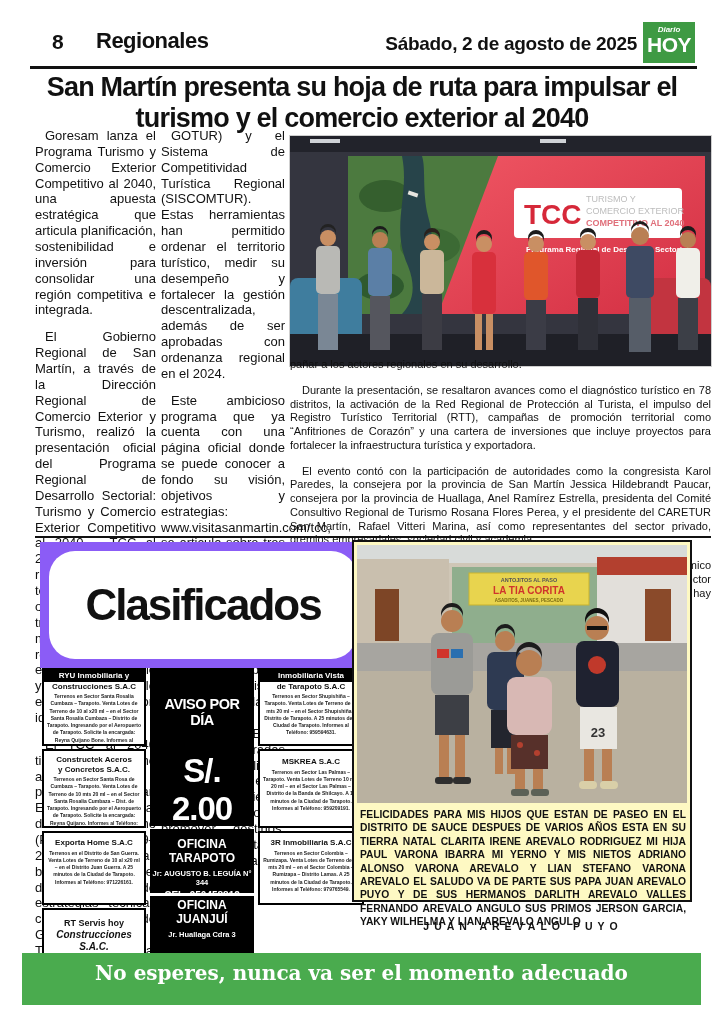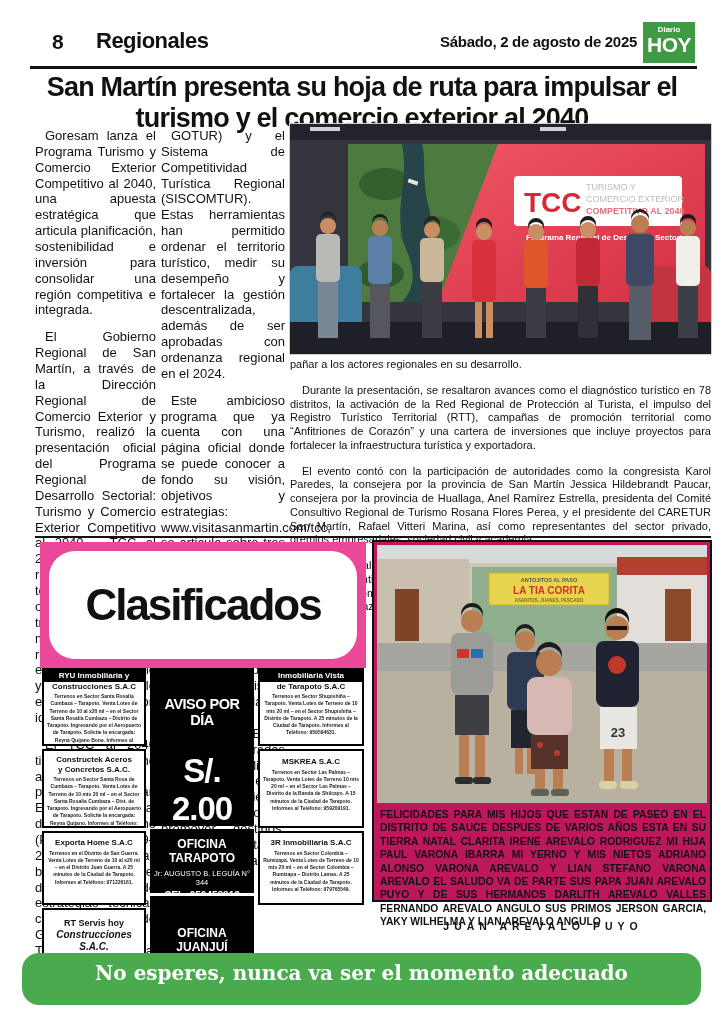--- a/index.html
+++ b/index.html
@@ -1,69 +1,69 @@
 <!DOCTYPE html>
 <html><head>
 <meta charset="utf-8">
 <style>
   html,body{margin:0;padding:0;background:#ffffff;}
   .page{position:relative;width:723px;height:1024px;background:#fff;overflow:hidden;
         font-family:"Liberation Sans",sans-serif;color:#111;}
   
   .hdr-num{position:absolute;left:52px;top:30px;font-size:21px;font-weight:bold;}
   .hdr-sec{position:absolute;left:96px;top:28px;font-size:22px;font-weight:bold;letter-spacing:-.5px;}
-  .hdr-date{position:absolute;right:86px;top:33px;font-size:15px;font-weight:bold;letter-spacing:-.3px;}
+  .hdr-date{position:absolute;right:86px;top:33px;font-size:19px;font-weight:bold;letter-spacing:-.3px;}
   .hdr-logo{position:absolute;right:28px;top:22px;width:52px;height:41px;background:#3e9a43;
             color:#fff;text-align:center;line-height:1;}
-  .hdr-logo .t{display:block;font-size:8px;font-weight:bold;padding-top:4px;}
+  .hdr-logo .t{display:block;font-size:8px;font-weight:bold;padding-top:4px;font-style:italic;}
   .hdr-logo .m{display:block;font-size:21px;font-weight:bold;letter-spacing:-.5px;}
   .hdr-rule{position:absolute;left:30px;right:26px;top:66px;border-top:3px solid #111;}
   
   .headline{position:absolute;left:34px;top:72px;width:656px;text-align:center;
             font-size:27px;font-weight:bold;letter-spacing:-.8px;line-height:1.13;}
   
   .colA{position:absolute;left:35px;top:128px;width:121px;}
   .colB{position:absolute;left:161px;top:128px;width:124px;}
   .colA p,.colB p{margin:0 0 11px 0;font-size:13px;line-height:1.22;text-align:justify;text-indent:10px;}
   
-  .event-photo{position:absolute;left:290px;top:124px;width:421px;height:230px;background:#15803d;
+  .event-photo{position:absolute;left:290px;top:136px;width:421px;height:230px;background:#15803d;
                outline:1px solid #cfcfcf;}
   
   .wide{position:absolute;left:290px;top:358px;width:421px;}
   .wide p{margin:0 0 12px 0;font-size:11px;line-height:1.25;text-align:justify;text-indent:12px;}
   .wide p.cont{text-indent:0;}
   .art-rule{position:absolute;left:35px;right:12px;top:536px;border-top:2px solid #111;}
   
-  .cl-head{position:absolute;left:40px;top:542px;width:326px;height:126px;background:#ec4899;}
+  .cl-head{position:absolute;left:40px;top:542px;width:326px;height:126px;background:#8b5cf6;}
   .cl-head .inner{position:absolute;left:9px;top:9px;right:9px;bottom:9px;background:#fff;border-radius:26px;
                   display:flex;align-items:center;justify-content:center;}
   .cl-head .word{font-size:44px;font-weight:bold;letter-spacing:-2px;}
   .ad{position:absolute;background:#fff;border:2px solid #000;box-sizing:border-box;overflow:hidden;text-align:center;}
   .ad .t1,.ad .t2{display:block;font-size:8px;font-weight:bold;line-height:1.2;}
   .ad .t1.inv{background:#000;color:#fff;padding:1px 0;}
   .ad .body{display:block;font-size:5px;line-height:1.45;padding:2px 3px;color:#222;font-weight:bold;}
   .ad.anuncie{display:flex;align-items:center;justify-content:center;}
   .ad.anuncie .big{font-size:24px;font-weight:bold;letter-spacing:-.5px;}
   .blk{position:absolute;background:#000;color:#fff;text-align:center;box-sizing:border-box;border:2px solid #000;}
   .blk .avt{display:block;font-size:14.5px;font-weight:bold;margin-top:26px;letter-spacing:-.5px;}
   .blk .avp{display:block;font-size:33px;font-weight:bold;margin-top:24px;letter-spacing:-1px;}
   .blk .ot{display:block;font-size:12px;font-weight:bold;margin-top:6px;}
-  .blk .ol1{display:block;font-size:7.5px;font-weight:normal;margin-top:4px;}
+  .blk .ol1{display:block;font-size:7.5px;font-weight:bold;margin-top:4px;}
   .blk .ol2{display:block;font-size:10px;font-weight:bold;margin-top:3px;}
   
-  .greet{position:absolute;left:372px;top:540px;width:340px;height:362px;border:2px solid #111;
-         box-sizing:border-box;background:#be185d;}
+  .greet{position:absolute;left:352px;top:540px;width:340px;height:362px;border:2px solid #111;
+         box-sizing:border-box;background:#fef9c3;}
   .family-photo{position:absolute;left:3px;top:3px;width:330px;height:258px;background:#cfd3d4;}
   .greet-text{position:absolute;left:6px;top:266px;width:326px;font-size:10.3px;font-weight:bold;
               line-height:1.3;text-align:justify;}
   .greet-sig{position:absolute;left:6px;top:378px;width:326px;text-align:center;font-size:10.5px;
              font-weight:bold;letter-spacing:5px;}
   
   .footer{position:absolute;left:22px;top:953px;width:679px;height:52px;background:#4aab4e;
-          display:flex;align-items:flex-start;justify-content:center;border-radius:17px;}
+          display:flex;align-items:flex-start;justify-content:center;}
   .footer .txt{font-family:"DejaVu Serif",serif;color:#fff;font-weight:bold;font-size:20px;margin-top:8px;}
 </style>
 </head>
 <body>
 
 <div class="page">
 
   <div class="hdr-num">8</div>
   <div class="hdr-sec">Regionales</div>
   <div class="hdr-date">Sábado, 2 de agosto de 2025</div>
@@ -209,21 +209,21 @@
   <div class="blk" style="left:150px;top:668px;width:104px;height:158px;">
     <span class="avt">AVISO POR DÍA</span>
     <span class="avp">S/. 2.00</span>
   </div>
   <div class="blk" style="left:150px;top:829px;width:104px;height:64px;">
     <span class="ot">OFICINA TARAPOTO</span>
     <span class="ol1">Jr: AUGUSTO B. LEGUÍA N° 344</span>
     <span class="ol2">CEL. 950458812</span>
   </div>
   <div class="blk" style="left:150px;top:896px;width:104px;height:59px;">
-    <span class="ot" style="margin-top:28px;">OFICINA JUANJUÍ</span>
+    <span class="ot" style="margin-top:0;">OFICINA JUANJUÍ</span>
     <span class="ol1">Jr. Huallaga Cdra 3</span>
   </div>
 
   <div class="ad" style="left:258px;top:668px;width:106px;height:78px;">
     <span class="t1 inv">Inmobiliaria Vista</span>
     <span class="t2">de Tarapoto S.A.C</span>
     <span class="body">Terrenos en Sector Shupishiña – Tarapoto. Venta Lotes de Terreno de 10 mts 20 ml – en el Sector Shupishiña – Distrito de Tarapoto. A 25 minutos de la Ciudad de Tarapoto. Informes al Teléfono: 959594631.</span>
   </div>
   <div class="ad" style="left:258px;top:749px;width:106px;height:79px;">
     <span class="t1" style="margin-top:6px;">MSKREA S.A.C</span>

